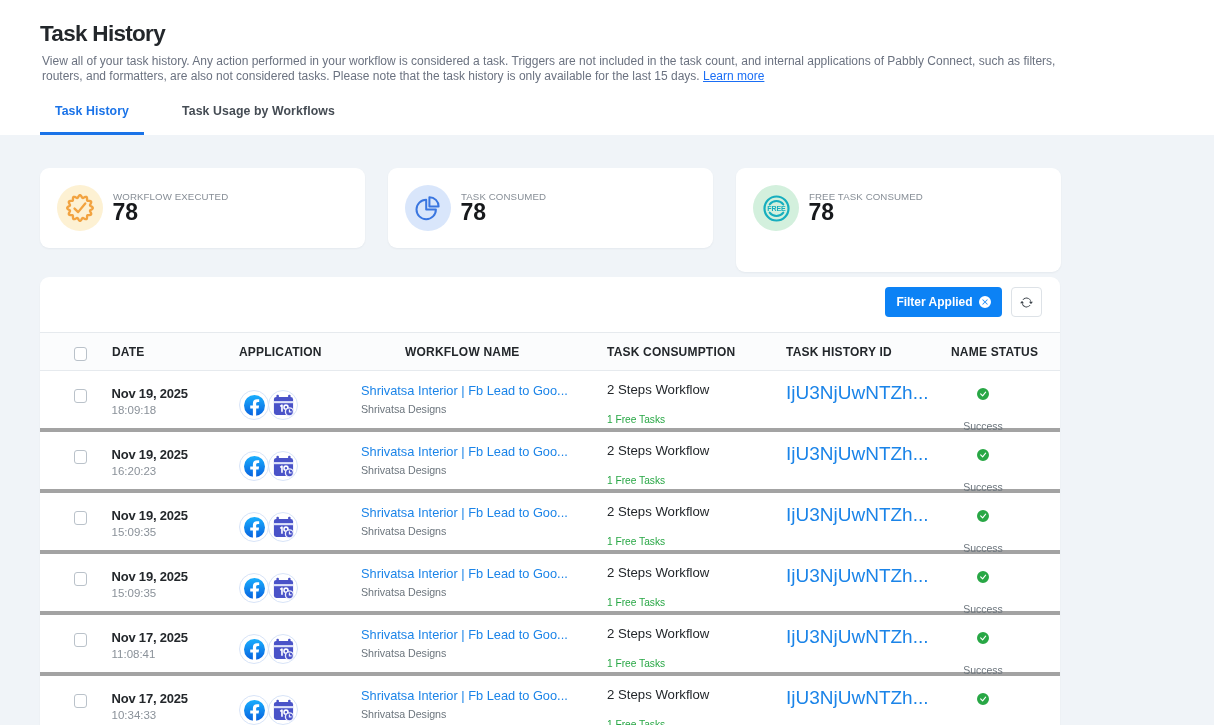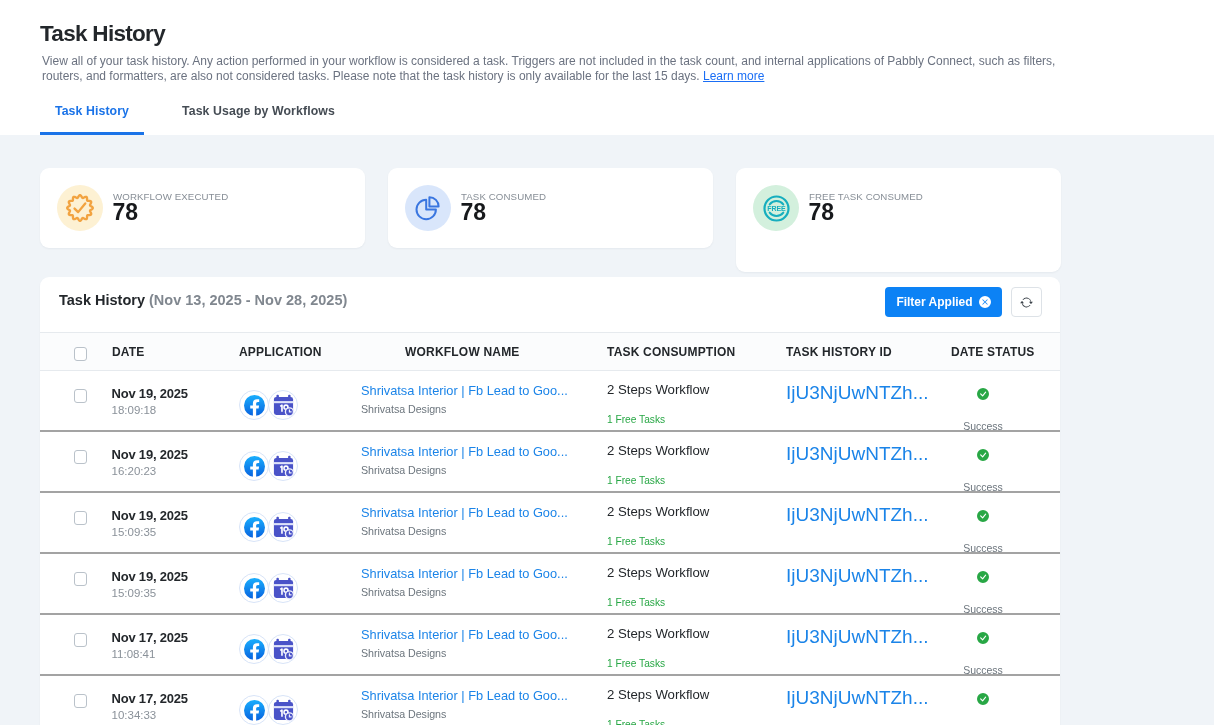--- a/index.html
+++ b/index.html
@@ -21,21 +21,21 @@
 .snum { position:absolute; left:72.5px; top:31px; font-size:23px; font-weight:700; color:#17191c; }
 .tcard { position:absolute; left:40px; top:277px; width:1020px; height:460px; background:#fff; border-radius:9px 9px 0 0; box-shadow:0 1px 2px rgba(20,40,60,0.05); }
 .tctitle { position:absolute; left:19px; top:15px; font-size:14.5px; font-weight:700; color:#23272b; }
 .tctitle span { color:#80878f; }
 .fbtn { position:absolute; left:845px; top:10px; width:117px; height:30px; background:#0c82f5; border-radius:4px; color:#fff; font-size:12px; font-weight:700; display:flex; align-items:center; justify-content:center; gap:6px; }
 .rbtn { position:absolute; left:971px; top:10px; width:31px; height:30px; background:#fff; border:1px solid #dde2e7; border-radius:4px; display:flex; align-items:center; justify-content:center; }
 .thead { position:absolute; left:0; top:55px; width:1020px; height:39px; background:#fbfcfd; border-top:1px solid #e6eaee; border-bottom:1px solid #e6eaee; }
 .thead .cb { top:14px; }
 .hl { position:absolute; top:11.5px; font-size:12px; font-weight:700; color:#23272b; letter-spacing:0.2px; }
 .cb { position:absolute; left:33.5px; width:13.5px; height:13.5px; border:1px solid #bac2ca; border-radius:3px; background:#fff; }
-.row { position:absolute; left:0; width:1020px; height:61px; border-bottom:2px solid #a3a3a3; }
+.row { position:absolute; left:0; width:1020px; height:61px; border-bottom:4px solid #a3a3a3; }
 .row .cb { top:18px; }
 .rdate { position:absolute; left:71.5px; top:14.5px; font-size:13px; font-weight:700; color:#23272b; letter-spacing:-0.2px; }
 .rtime { position:absolute; left:71.5px; top:32.5px; font-size:11.5px; color:#8a9199; }
 .badges { position:absolute; left:199px; top:19px; }
 .badge { position:absolute; width:30px; height:30px; border-radius:50%; background:#fff; border:1px solid #d8e4f8; display:flex; align-items:center; justify-content:center; }
 .b2 { left:29px; }
 .rname { position:absolute; left:321px; top:11.5px; font-size:12.8px; color:#1b84e8; }
 .rsub { position:absolute; left:321px; top:32px; font-size:10.7px; color:#6c757d; letter-spacing:-0.05px; }
 .rcons { position:absolute; left:567px; top:11px; font-size:13.2px; color:#23272b; }
 .rfree { position:absolute; left:567px; top:33px; font-size:10.2px; color:#28a745;margin-top:10px; }
@@ -80,38 +80,37 @@
         <path d="M6.7 9.4 A8.6 8.6 0 0 1 20.3 9.4" stroke="#16aebe" stroke-width="2" fill="none" stroke-linecap="round"></path>
         <path d="M6.7 17.6 A8.6 8.6 0 0 0 20.3 17.6" stroke="#16aebe" stroke-width="2" fill="none" stroke-linecap="round"></path>
         <text x="13.5" y="16" text-anchor="middle" font-family="Liberation Sans, sans-serif" font-size="7px" font-weight="bold" letter-spacing="-0.1" fill="#16aebe">FREE</text>
       </svg>
     </div>
   <div class="slab">FREE TASK CONSUMED</div>
   <div class="snum">78</div>
 </div>
 
 <div class="tcard">
-  <div class="tctitle">Task History <span>(Nov 13, 2025 - Nov 28, 2025)</span></div>
   <div class="fbtn">Filter Applied <svg width="12" height="12" viewBox="0 0 16 16" fill="#fff">
         <path d="M16 8A8 8 0 1 1 0 8a8 8 0 0 1 16 0M5.354 4.646a.5.5 0 1 0-.708.708L7.293 8l-2.647 2.646a.5.5 0 0 0 .708.708L8 8.707l2.646 2.647a.5.5 0 0 0 .708-.708L8.707 8l2.647-2.646a.5.5 0 0 0-.708-.708L8 7.293z"></path>
       </svg></div>
   <div class="rbtn">
       <svg width="13" height="13" viewBox="0 0 16 16" fill="#3c434a">
         <path d="M11.534 7h3.932a.25.25 0 0 1 .192.41l-1.966 2.36a.25.25 0 0 1-.384 0l-1.966-2.36a.25.25 0 0 1 .192-.41m-11 2h3.932a.25.25 0 0 0 .192-.41L2.692 6.23a.25.25 0 0 0-.384 0L.342 8.59A.25.25 0 0 0 .534 9"></path>
         <path fill-rule="evenodd" d="M8 3c-1.552 0-2.94.707-3.857 1.818a.5.5 0 1 1-.771-.636A6.002 6.002 0 0 1 13.917 7H12.9A5 5 0 0 0 8 3M3.1 9a5.002 5.002 0 0 0 8.757 2.182.5.5 0 1 1 .771.636A6.002 6.002 0 0 1 2.083 9z"></path>
       </svg>
     </div>
   <div class="thead">
     <div class="cb"></div>
     <div class="hl" style="left:72px;">DATE</div>
     <div class="hl" style="left:199px;">APPLICATION</div>
     <div class="hl" style="left:321px;margin-left:44px;">WORKFLOW NAME</div>
     <div class="hl" style="left:567px;">TASK CONSUMPTION</div>
     <div class="hl" style="left:746px;">TASK HISTORY ID</div>
-    <div class="hl" style="left:911px;">DATE STATUS</div>
+    <div class="hl" style="left:911px;">NAME STATUS</div>
   </div>
   <div class="row" style="top:94px;">
     <div class="cb"></div>
     <div class="rdate">Nov 19, 2025</div>
     <div class="rtime">18:09:18</div>
     <div class="badges">
         <div class="badge">
           <svg width="21" height="21" viewBox="0 0 24 24">
             <defs>
               <linearGradient id="fbg" x1="0" y1="0" x2="0" y2="1">

